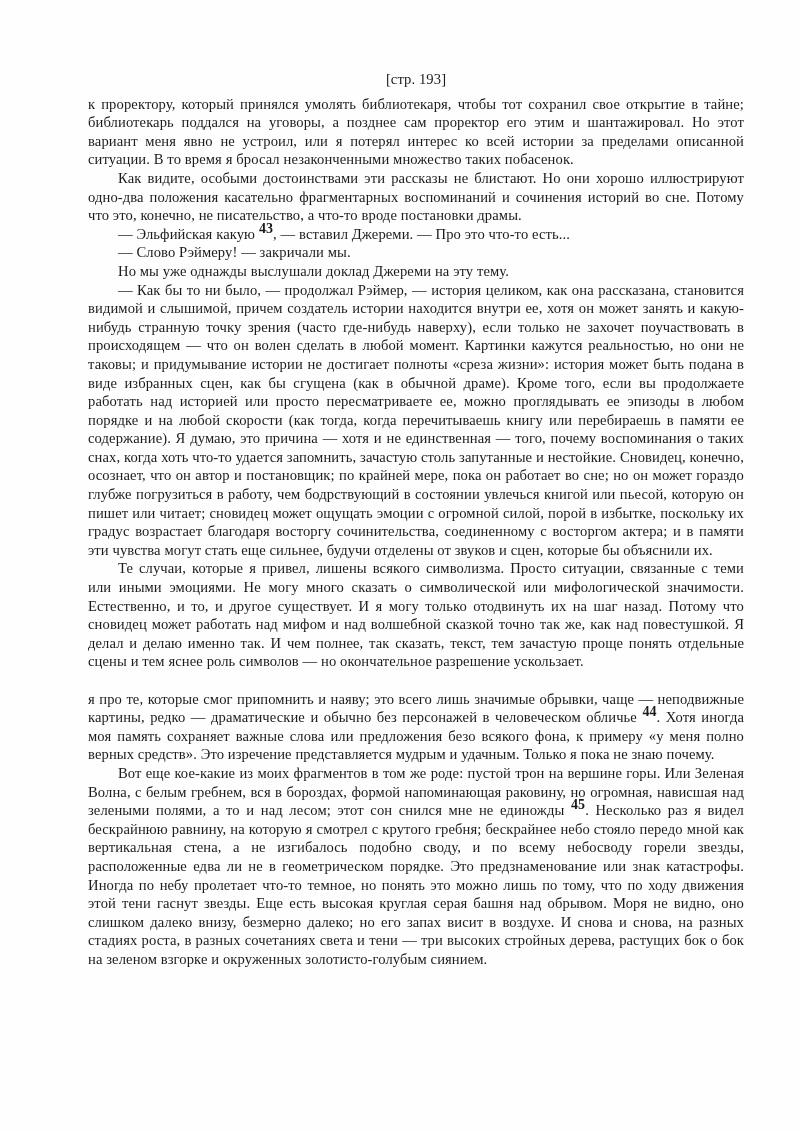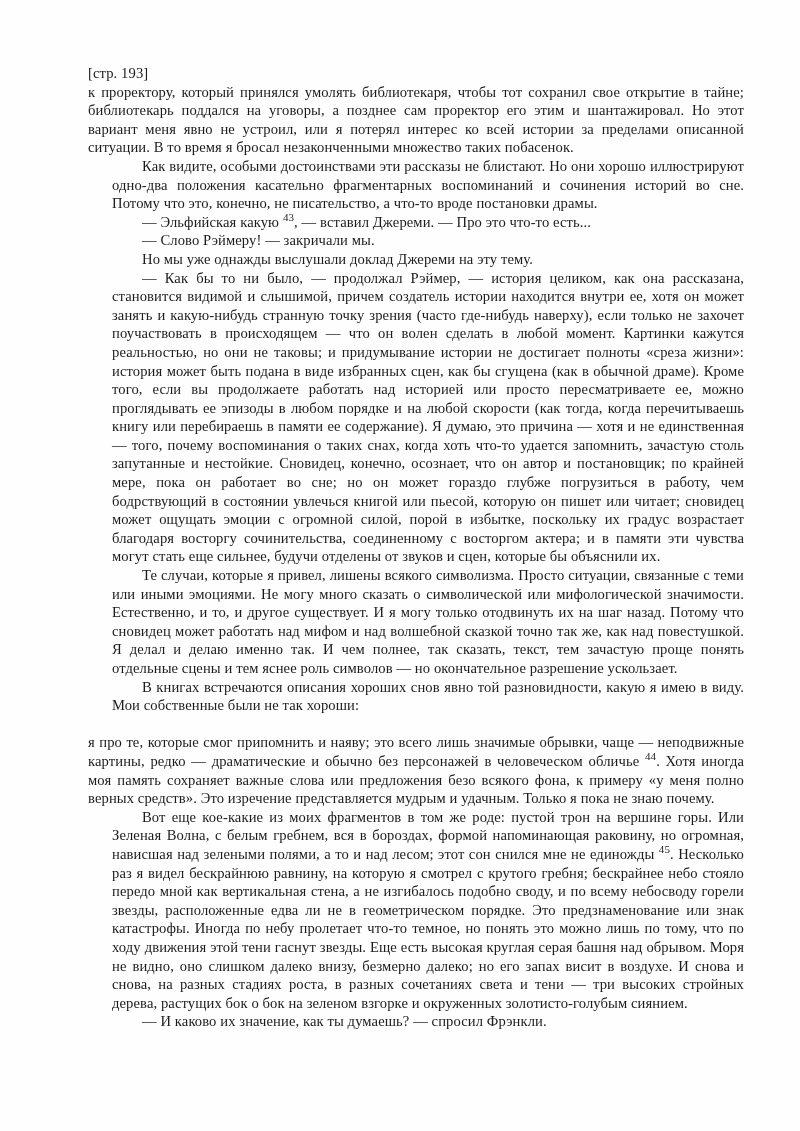--- a/index.html
+++ b/index.html
@@ -27,50 +27,48 @@
     line-height: 18.6px;
     text-align: justify;
     letter-spacing: 0.1px;
   }
   p.para {
     margin: 0;
     padding: 0;
   }
   p.para.indent {
     text-indent: 30px;
-    margin-left: 24px;
   }
   p.page-marker {
-    margin: 0;
+    margin: 6px;
     padding: 0;
-    text-align: left;
+    text-align: center;
     text-indent: 0;
   }
   .spacer {
     height: 18.6px;
   }
   .seg-italic { }
   sup.footnote-ref {
-    font-size: 11px;
+    font-size: 14px;
     line-height: 0;
     vertical-align: super;
+    font-weight: bold;
   }
 </style>
 </head>
 <body>
 
 <div class="page">
   <div class="text-flow" id="text-flow">
       <p class="page-marker">[стр. 193]</p>
       <p class="para"><span>к проректору, который принялся умолять библиотекаря, чтобы тот сохранил свое открытие в тайне; библиотекарь поддался на уговоры, а позднее сам проректор его этим и шантажировал. Но этот вариант меня явно не устроил, или я потерял интерес ко всей истории за пределами описанной ситуации. В то время я бросал незаконченными множество таких побасенок.</span></p>
       <p class="para indent"><span>Как видите, особыми достоинствами эти рассказы не блистают. Но они хорошо иллюстрируют одно-два положения касательно фрагментарных воспоминаний и сочинения историй во сне. Потому что это, конечно, не писательство, а что-то вроде постановки драмы.</span></p>
       <p class="para indent"><span>— Эльфийская какую </span><sup class="footnote-ref">43</sup><span>, — вставил Джереми. — Про это что-то есть...</span></p>
       <p class="para indent"><span>— Слово Рэймеру! — закричали мы.</span></p>
       <p class="para indent"><span>Но мы уже однажды выслушали доклад Джереми на эту тему.</span></p>
       <p class="para indent"><span>— Как бы то ни было, — продолжал Рэймер, — история целиком, как она рассказана, становится видимой и слышимой, причем создатель истории находится внутри ее, хотя он может занять и какую-нибудь странную точку зрения (часто где-нибудь наверху), если только не захочет поучаствовать в происходящем — что он волен сделать в любой момент. Картинки </span><span class="seg-italic">кажутся</span><span> реальностью, но они не таковы; и придумывание истории не достигает полноты «среза жизни»: история может быть подана в виде избранных сцен, как бы сгущена (как в обычной драме). Кроме того, если вы продолжаете работать над историей или просто пересматриваете ее, можно проглядывать ее эпизоды в любом порядке и на любой скорости (как тогда, когда перечитываешь книгу или перебираешь в памяти ее содержание). Я думаю, это причина — хотя и не единственная — того, почему воспоминания о таких снах, когда хоть что-то удается запомнить, зачастую столь запутанные и нестойкие. Сновидец, конечно, осознает, что он автор и постановщик; по крайней мере, пока он работает во сне; но он может гораздо глубже погрузиться в работу, чем бодрствующий в состоянии увлечься книгой или пьесой, которую он пишет или читает; сновидец может ощущать эмоции с огромной силой, порой в избытке, поскольку их градус возрастает благодаря восторгу сочинительства, соединенному с восторгом актера; и в памяти эти чувства могут стать еще сильнее, будучи отделены от звуков и сцен, которые бы объяснили их.</span></p>
       <p class="para indent"><span>Те случаи, которые я привел, лишены всякого символизма. Просто ситуации, связанные с теми или иными эмоциями. Не могу много сказать о символической или мифологической значимости. Естественно, и то, и другое существует. И я могу только отодвинуть их на шаг назад. Потому что сновидец может работать над мифом и над волшебной сказкой точно так же, как над повестушкой. Я делал и делаю именно так. И чем полнее, так сказать, текст, тем зачастую проще понять отдельные сцены и тем яснее роль символов — но окончательное разрешение ускользает.</span></p>
-      <p class="para indent"><span>В книгах встречаются описания хороших снов явно той разновидности, какую я имею в виду. Мои собственные были не так хороши:</span></p>
       <div class="spacer"></div>
       <p class="para"><span>я про те, которые смог припомнить и наяву; это всего лишь значимые обрывки, чаще — неподвижные картины, редко — драматические и обычно без персонажей в человеческом обличье </span><sup class="footnote-ref">44</sup><span>. Хотя иногда моя память сохраняет важные слова или предложения безо всякого фона, к примеру «у меня полно верных средств». Это изречение представляется мудрым и удачным. Только я пока не знаю почему.</span></p>
       <p class="para indent"><span>Вот еще кое-какие из моих фрагментов в том же роде: пустой трон на вершине горы. Или Зеленая Волна, с белым гребнем, вся в бороздах, формой напоминающая раковину, но огромная, нависшая над зелеными полями, а то и над лесом; этот сон снился мне не единожды </span><sup class="footnote-ref">45</sup><span>. Несколько раз я видел бескрайнюю равнину, на которую я смотрел с крутого гребня; бескрайнее небо стояло передо мной как вертикальная стена, а не изгибалось подобно своду, и по всему небосводу горели звезды, расположенные едва ли не в геометрическом порядке. Это предзнаменование или знак катастрофы. Иногда по небу пролетает что-то темное, но понять это можно лишь по тому, что по ходу движения этой тени гаснут звезды. Еще есть высокая круглая серая башня над обрывом. Моря не видно, оно слишком далеко внизу, безмерно далеко; но его запах висит в воздухе. И снова и снова, на разных стадиях роста, в разных сочетаниях света и тени — три высоких стройных дерева, растущих бок о бок на зеленом взгорке и окруженных золотисто-голубым сиянием.</span></p>
-      <p class="para indent"><span>— И каково их значение, как ты думаешь? — спросил Фрэнкли.</span></p>
     </div>
 </div>
 
 </body></html>

